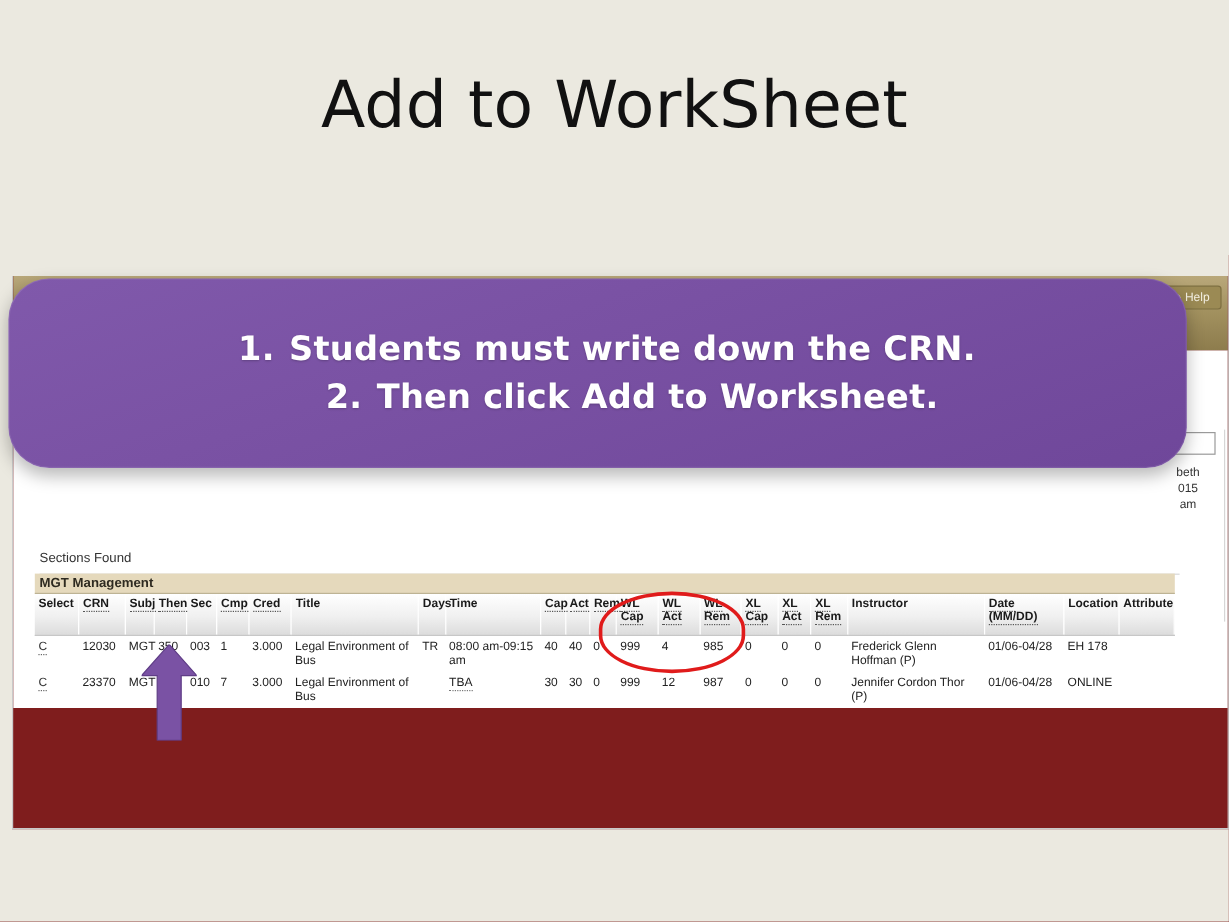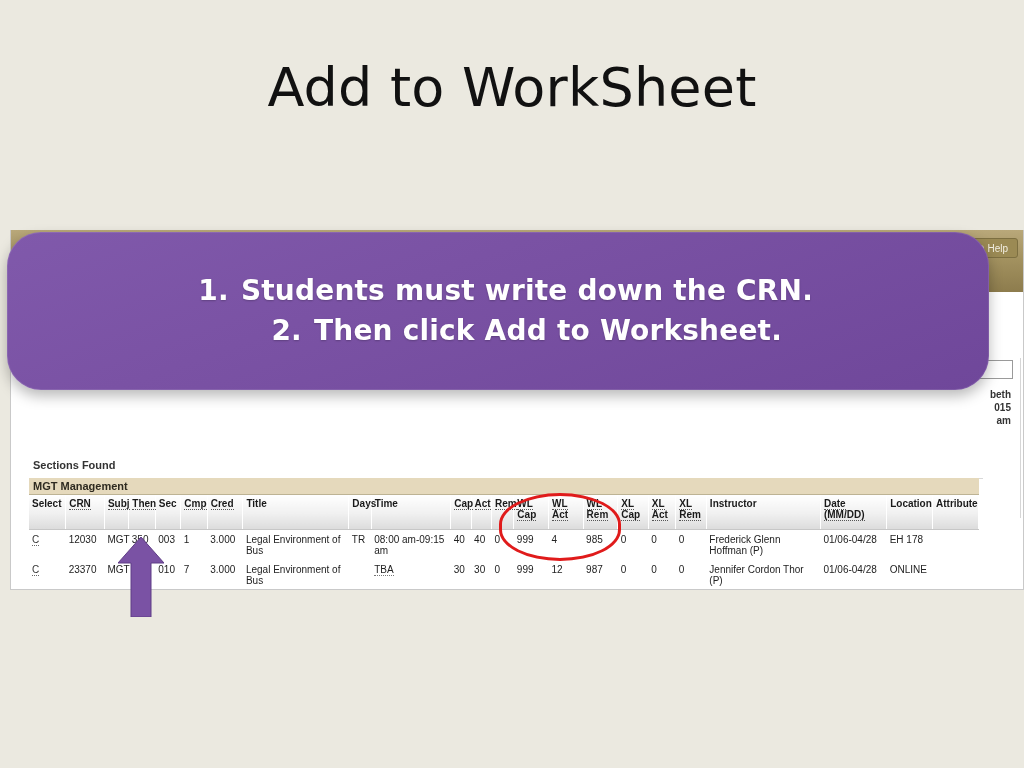--- a/index.html
+++ b/index.html
@@ -29,21 +29,21 @@
     line-height: 1.1;
     font-family: "DejaVu Sans", sans-serif;
   }
 
   
   #screenshot-panel {
     position: absolute;
     left: 10px;
     top: 230px;
     width: 1014px;
-    height: 360px;
+    height: 461px;
     background: #7f1d1d;
     border: 1px solid #c9c9c9;
     border-top: none;
     overflow: hidden;
     box-sizing: border-box;
   }
   
   #banner-band {
     position: absolute;
     left: 0;
@@ -96,42 +96,41 @@
     width: 44px;
     height: 17px;
     background: #ffffff;
     border: 1px solid #9a9a9a;
   }
   #side-text {
     position: absolute;
     right: 14px;
     top: 96px;
     width: 42px;
-    text-align: right;
+    text-align: center;
     font-size: 10px;
     color: #333333;
     line-height: 13px;
-    font-weight: bold;
   }
   #side-rule {
     position: absolute;
     right: 4px;
     top: 66px;
     width: 1px;
     height: 160px;
     background: #d6d6d6;
   }
 
   
   #sections-found {
     position: absolute;
     left: 22px;
     top: 167px;
     font-size: 11px;
-    font-weight: bold;
+    font-weight: normal;
     color: #333333;
   }
   #sections-rule {
     position: absolute;
     left: 22px;
     top: 186px;
     width: 950px;
     height: 1px;
     background: #d8d8d8;
   }

